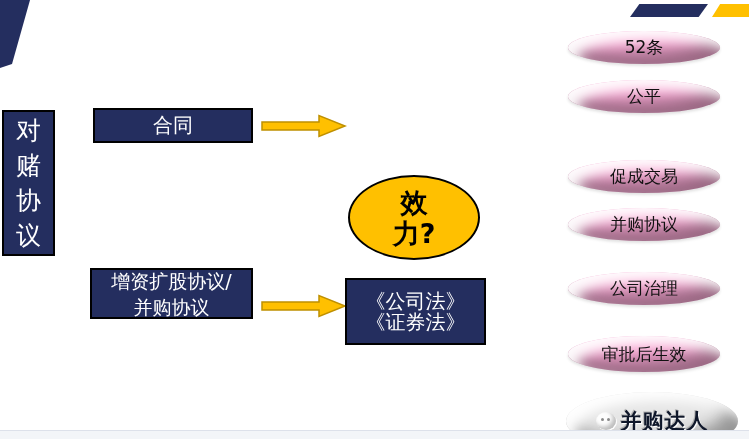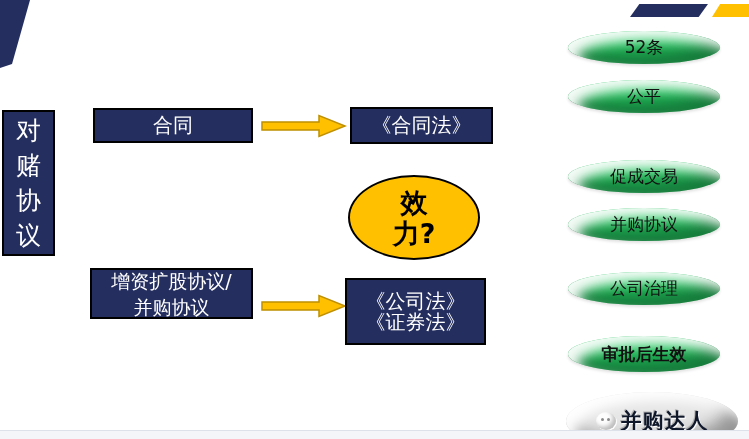--- a/index.html
+++ b/index.html
@@ -29,27 +29,27 @@
   .arrow2{left:261px;top:294px;}
 
   
   .q-ellipse{position:absolute;left:348px;top:175px;width:132px;height:85px;background:#FFC000;
              border:2px solid #000;border-radius:50%;box-sizing:border-box;
              display:flex;align-items:center;justify-content:center;text-align:center;
              font-size:27px;font-weight:700;color:#000;line-height:31px;white-space:pre-line;}
 
   
   .g-ellipse{position:absolute;left:568px;width:152px;height:33px;border-radius:50%;
-             background:#22c55e;
+             background:#f9a8d4;
              box-shadow:inset 10px 9px 12px rgba(255,255,255,0.95),
                         inset -12px -12px 16px rgba(0,0,0,0.38),
                         0 2px 3px rgba(0,0,0,0.12);
              display:flex;align-items:center;justify-content:center;
              font-size:17px;color:#111;}
-  .e1{top:31px;} .e2{top:80px;} .e3{top:160px;} .e4{top:208px;} .e5{top:272px;} .e6{top:336px;height:36px;font-weight:bold;}
+  .e1{top:31px;} .e2{top:80px;} .e3{top:160px;} .e4{top:208px;} .e5{top:272px;} .e6{top:336px;height:36px;}
 
   
   .wm-ellipse{position:absolute;left:566px;top:392px;width:172px;height:58px;border-radius:50%;
               background:#e6e6e6;
               box-shadow:inset 10px 9px 12px rgba(255,255,255,0.95),
                          inset -12px -12px 16px rgba(0,0,0,0.35);
               display:flex;align-items:center;justify-content:center;gap:5px;}
   .wm-icon{width:20px;height:18px;border-radius:50%;background:#fdfdfd;
            box-shadow:inset -3px -3px 4px rgba(0,0,0,0.25),1px 1px 0 #fff;position:relative;}
   .wm-icon::before,.wm-icon::after{content:"";position:absolute;top:6px;width:3px;height:3px;
@@ -75,21 +75,20 @@
 赌
 协
 议</div>
 
   <div class="navybox box-contract">合同</div>
 
   <svg class="arrow arrow1" viewBox="0 0 86 24">
     <polygon points="1,8 58,8 58,1.5 84,12 58,22.5 58,16 1,16" fill="#FFC000" stroke="#BF9000" stroke-width="1.5"></polygon>
   </svg>
 
-  <div class="navybox box-contract-law">《合同法》</div>
 
   <div class="q-ellipse">效
 力?</div>
 
   <div class="navybox box-agreements">增资扩股协议/
 并购协议</div>
 
   <svg class="arrow arrow2" viewBox="0 0 86 24">
     <polygon points="1,8 58,8 58,1.5 84,12 58,22.5 58,16 1,16" fill="#FFC000" stroke="#BF9000" stroke-width="1.5"></polygon>
   </svg>

